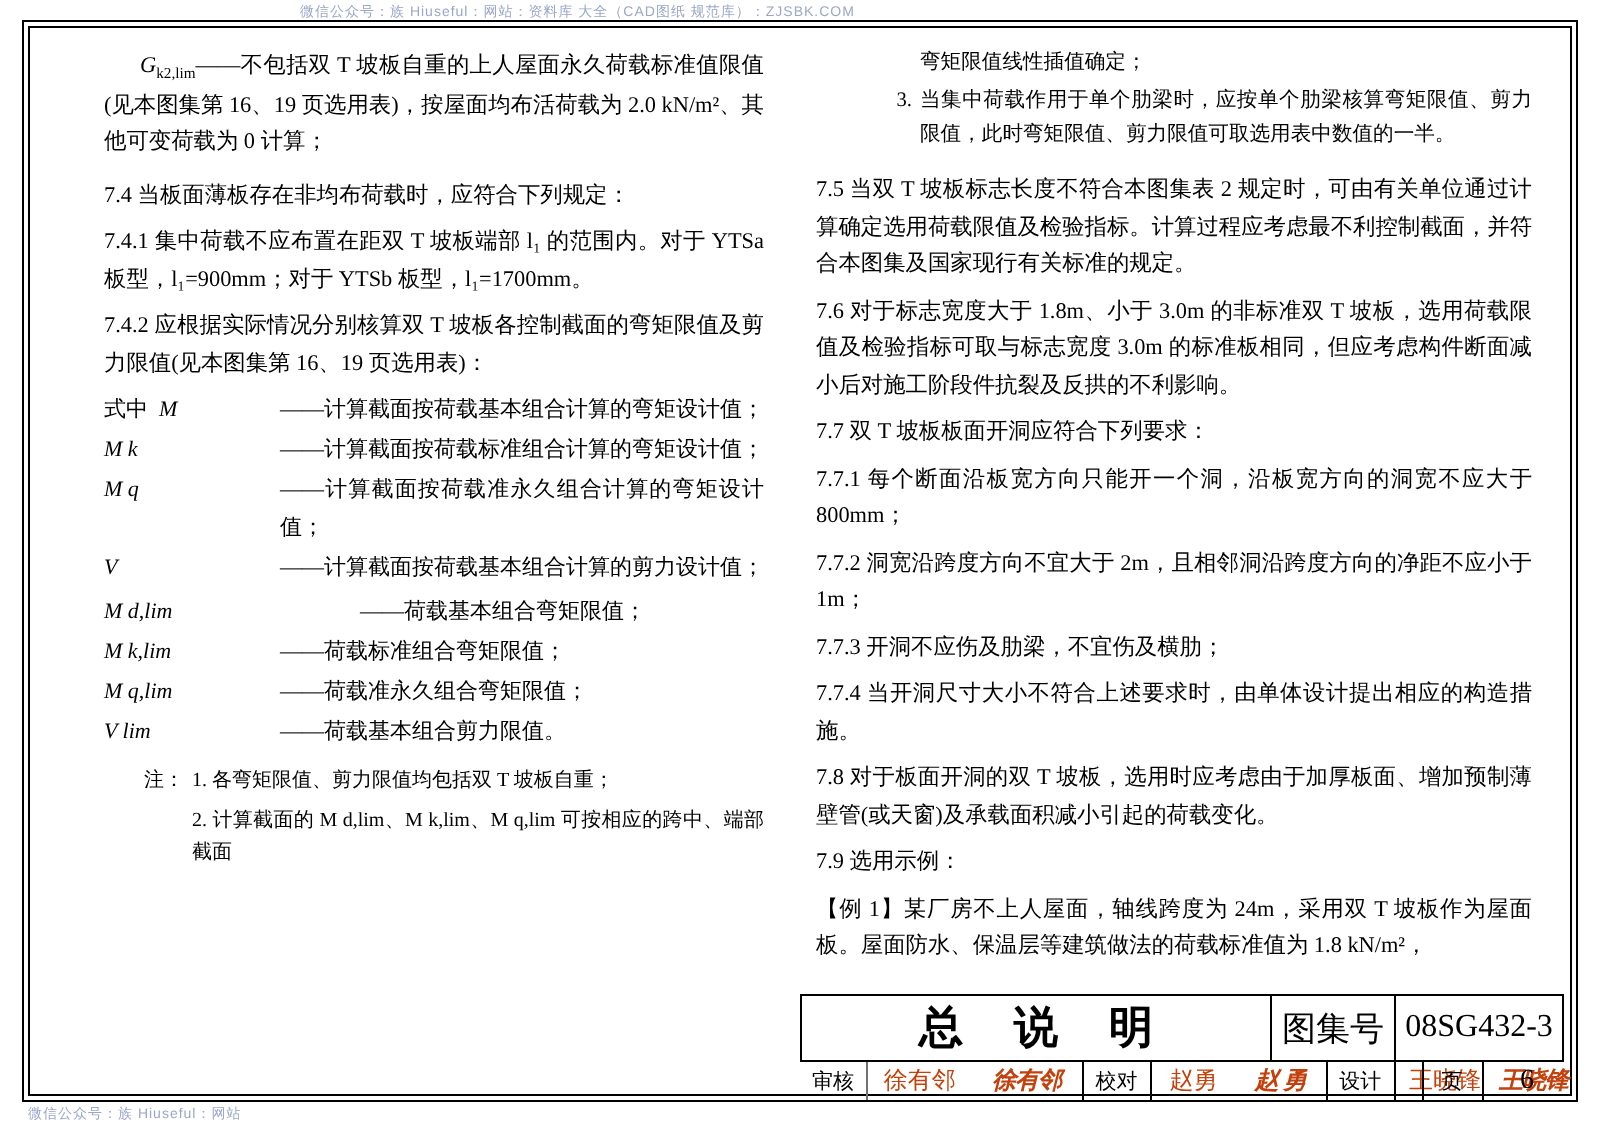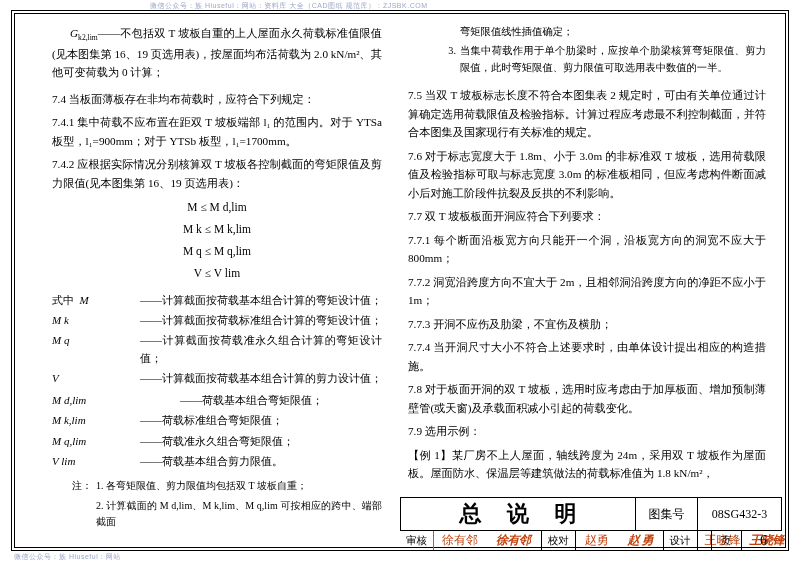--- a/index.html
+++ b/index.html
@@ -116,28 +116,28 @@
   }
   .tb-right{
     width:146px;
     border-left:1.5px solid #000;
     display:flex;
     box-sizing:border-box;
   }
   .tb-lbl{
     width:62px;
     display:flex;align-items:center;justify-content:center;
-    font-size:12px;
+    font-size:17px;
     border-right:1.5px solid #000;
     box-sizing:border-box;
   }
   .tb-val{
     flex:1;
     display:flex;align-items:center;justify-content:center;
-    font-size:12px;
+    font-size:16px;
   }
   
   .sigstrip{
     position:absolute;
     left:400px;
     top:531px;
     width:386px;
     height:19px;
     display:flex;
     font-size:11px;
@@ -190,26 +190,20 @@
     <div class="p">
       <span style="display:inline-block;width:18px;"></span><span class="fsym">G</span><sub>k2,lim</sub><span>——不包括双 T 坡板自重的上人屋面永久荷载标准值限值(见本图集第 16、19 页选用表)，按屋面均布活荷载为 2.0 kN/m²、其他可变荷载为 0 计算；</span>
     </div>
 
     <div class="sep"></div>
 
     <div class="p">7.4 当板面薄板存在非均布荷载时，应符合下列规定：</div>
     <div class="p">7.4.1 集中荷载不应布置在距双 T 坡板端部 l₁ 的范围内。对于 YTSa 板型，l₁=900mm；对于 YTSb 板型，l₁=1700mm。</div>
     <div class="p">7.4.2 应根据实际情况分别核算双 T 坡板各控制截面的弯矩限值及剪力限值(见本图集第 16、19 页选用表)：</div>
 
-    <div class="formula-block">
-      <div>M ≤ M d,lim</div>
-      <div>M k ≤ M k,lim</div>
-      <div>M q ≤ M q,lim</div>
-      <div>V ≤ V lim</div>
-    </div>
 
     <div class="deflist">
       <div class="defrow">
         <div class="lead"><span>式中</span>&nbsp;&nbsp;<span class="fsym">M</span></div>
         <div class="body">——计算截面按荷载基本组合计算的弯矩设计值；</div>
       </div>
       <div class="defrow">
         <div class="lead"><span class="fsym">M k</span></div>
         <div class="body">——计算截面按荷载标准组合计算的弯矩设计值；</div>
       </div>

